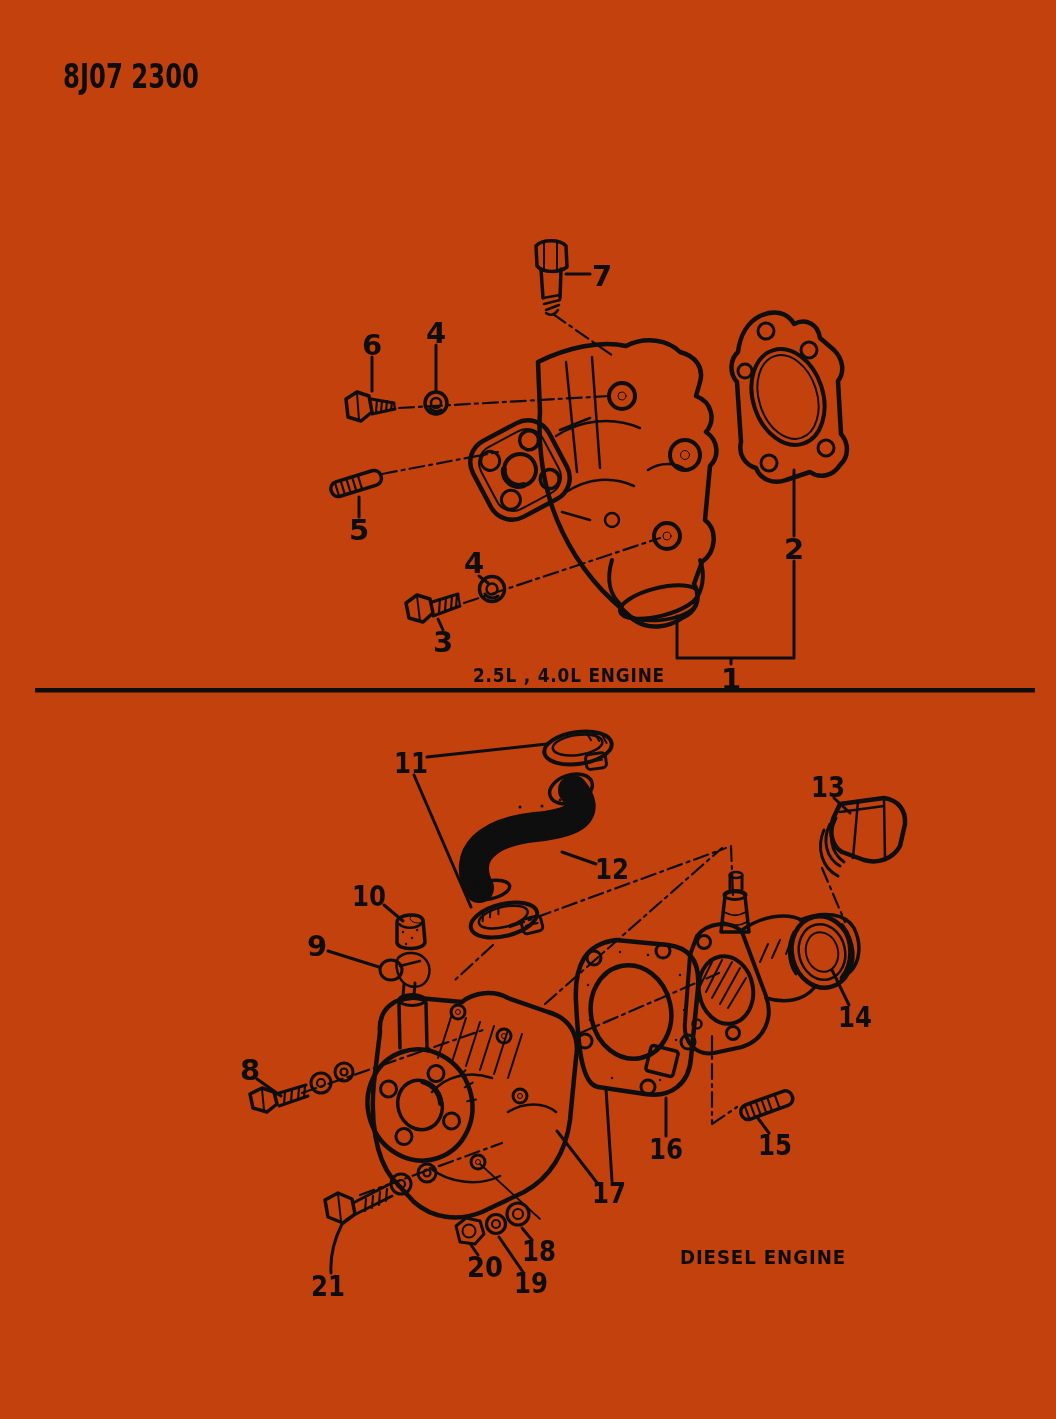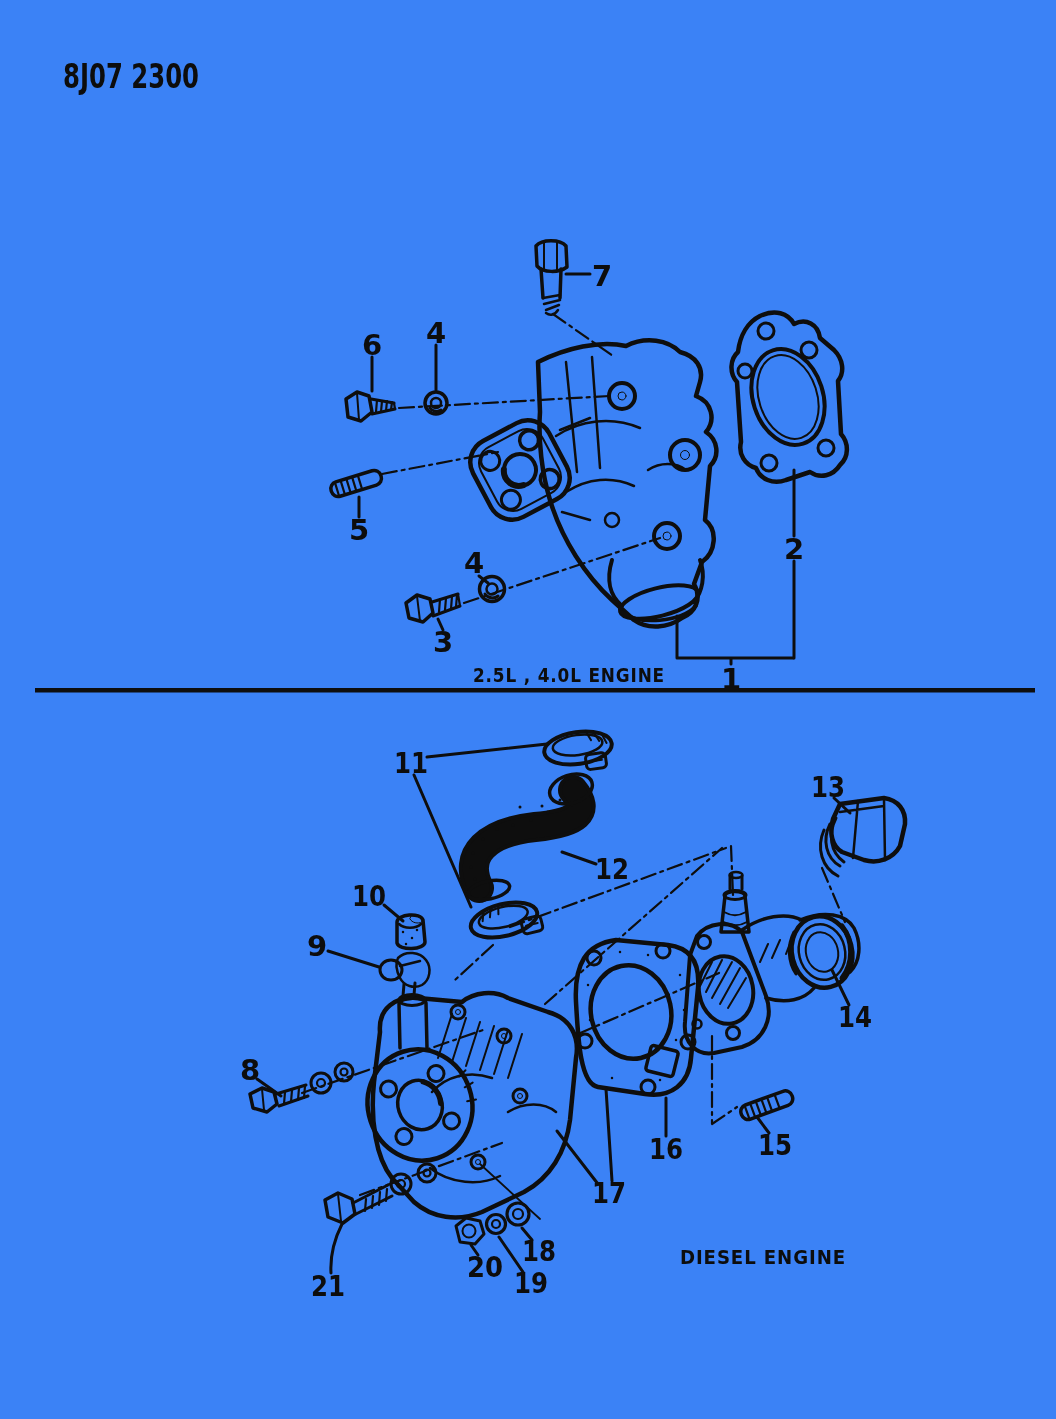--- a/index.html
+++ b/index.html
@@ -1,16 +1,16 @@
 <!DOCTYPE html>
 <html><head>
 <meta charset="utf-8">
 <style>
   html,body{margin:0;padding:0;background:#d9d9d9;}
-  .page{position:relative;width:1056px;height:1419px;background:#3b82f6;margin:0 auto;
+  .page{position:relative;width:1056px;height:1419px;background:#c2410c;margin:0 auto;
         font-family:"DejaVu Sans",sans-serif;}
   svg{display:block;position:absolute;left:0;top:0;}
   .art path,.art line,.art rect,.art circle,.art ellipse,.art polygon,.art polyline{
       stroke:#0e0e0e;fill:none;stroke-linecap:round;stroke-linejoin:round;}
   text{font-family:"DejaVu Sans",sans-serif;font-weight:700;fill:#0d0d0d;}
   .co{font-size:29px;text-anchor:middle;}
   .cap{font-size:20px;letter-spacing:1px;}
   .code{font-size:33px;}
   .lead{stroke:#0e0e0e;stroke-width:3;fill:none;stroke-linecap:round;}
   .dash{stroke:#0e0e0e;stroke-width:2.2;fill:none;stroke-dasharray:15 5 3 5;}

